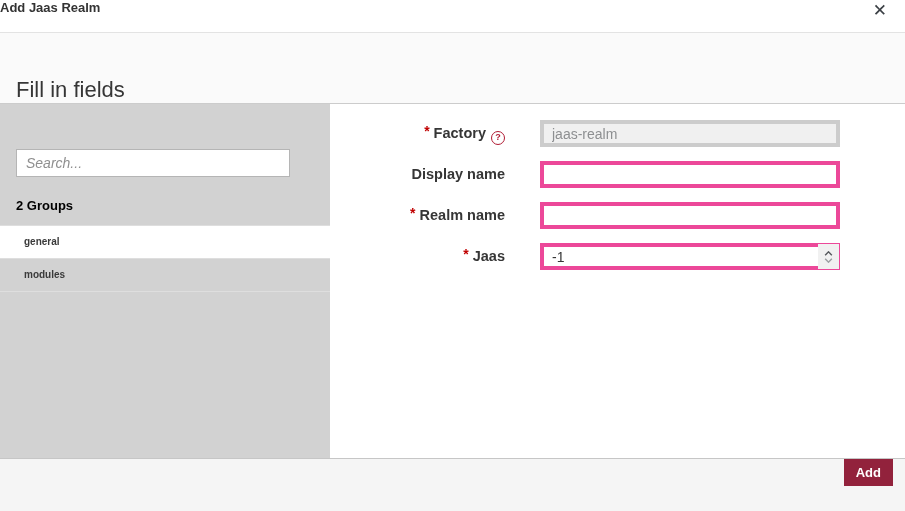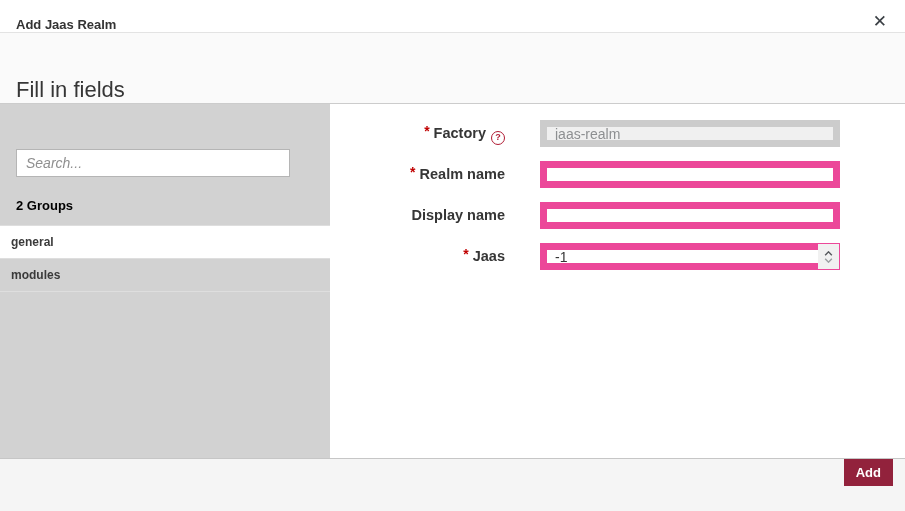--- a/index.html
+++ b/index.html
@@ -12,22 +12,22 @@
     display: flex; flex-direction: column;
     position: relative; overflow: hidden;
     margin: 0 auto;
   }
 
   
   .titlebar {
     height: 33px; flex: 0 0 33px;
     background: #ffffff;
     border-bottom: 1px solid #e3e3e3;
-    display: flex; align-items: flex-end;
-    padding: 0 14px 0 16px;
+    display: flex; align-items: flex-start;
+    padding: 0 14px 0 0;
   }
   .titlebar .title { font-size: 13px; font-weight: bold; color: #333333; }
   .titlebar .close-btn {
     margin-left: auto;
     background: none; border: none; cursor: pointer;
     font-size: 17px; line-height: 1; color: #3b4045;
     padding: 2px 4px;
   }
 
   
@@ -57,22 +57,22 @@
     color: #555; outline: none; margin-top: 28px;
   }
   .search-input::placeholder { font-style: italic; color: #8f8f8f; }
   .groups-count {
     font-size: 13px; font-weight: bold; color: #000000;
     margin: 21px 16px 12px 16px;
   }
   .group-list { list-style: none; border-top: 1px solid #dedede; }
   .group-item {
     height: 33px; line-height: 32px;
-    padding-left: 11px;
-    font-size: 12px; font-weight: bold; color: #3a3a3a;
+    padding-left: 24px;
+    font-size: 10px; font-weight: bold; color: #3a3a3a;
     border-bottom: 1px solid #dedede;
     cursor: pointer;
   }
   .group-item.selected { background: #ffffff; }
 
   .content {
     flex: 1 1 auto; background: #ffffff;
     padding-top: 16px;
   }
   .form-row {
@@ -96,21 +96,21 @@
   .help-icon {
     display: inline-block; width: 14px; height: 14px;
     border: 1.5px solid #b01b33; border-radius: 50%;
     color: #b01b33; font-size: 9px; font-weight: bold;
     line-height: 11px; text-align: center;
     vertical-align: -2px; margin-left: 5px;
     cursor: pointer;
   }
   .text-input {
     width: 300px; height: 27px;
-    border: 7px solid #ec4899; background: #ffffff;
+    border: 4px solid #ec4899; background: #ffffff;
     padding: 0 8px; font-size: 14px;
     font-family: "Liberation Sans", sans-serif;
     color: #363636; outline: none;
   }
   .text-input:disabled {
     background: #f0f0f0; color: #8d8f91;
     border-color: #cccccc;
   }
   .number-wrap { position: relative; width: 300px; height: 27px; }
   .number-wrap .text-input { padding-right: 28px; }
@@ -175,28 +175,28 @@
 
       <div class="form-row">
         <div class="field-label">
           <span class="req">*</span><span>Factory</span><span class="help-icon"><span>?</span></span>
         </div>
         <input class="text-input" type="text" disabled="" value="jaas-realm" style="">
       </div>
 
       <div class="form-row">
         <div class="field-label">
+          <span>Display name</span>
+        </div>
+        <input class="text-input" type="text" value="" style="">
+      </div>
+
+      <div class="form-row">
+        <div class="field-label">
           <span class="req">*</span><span>Realm name</span>
-        </div>
-        <input class="text-input" type="text" value="" style="">
-      </div>
-
-      <div class="form-row">
-        <div class="field-label">
-          <span>Display name</span>
         </div>
         <input class="text-input" type="text" value="" style="">
       </div>
 
       <div class="form-row">
         <div class="field-label">
           <span class="req">*</span><span>Jaas</span>
         </div>
         <div class="number-wrap">
           <input class="text-input" type="text" value="-1" style="">

